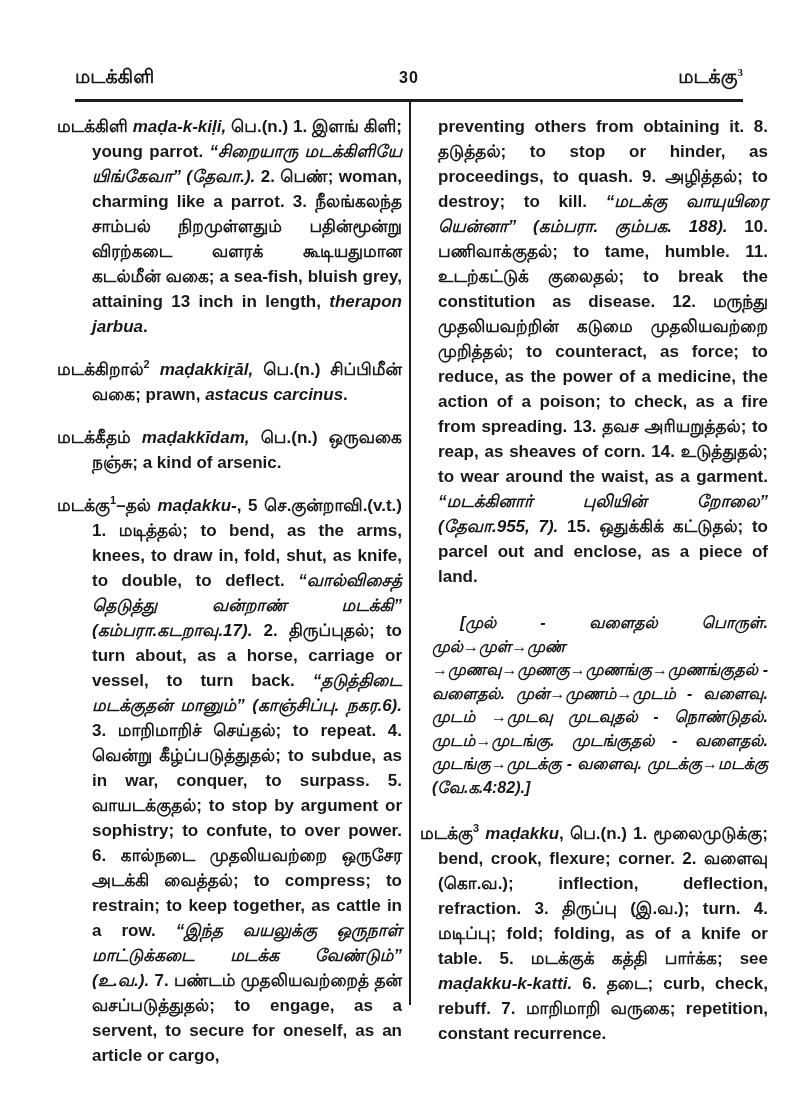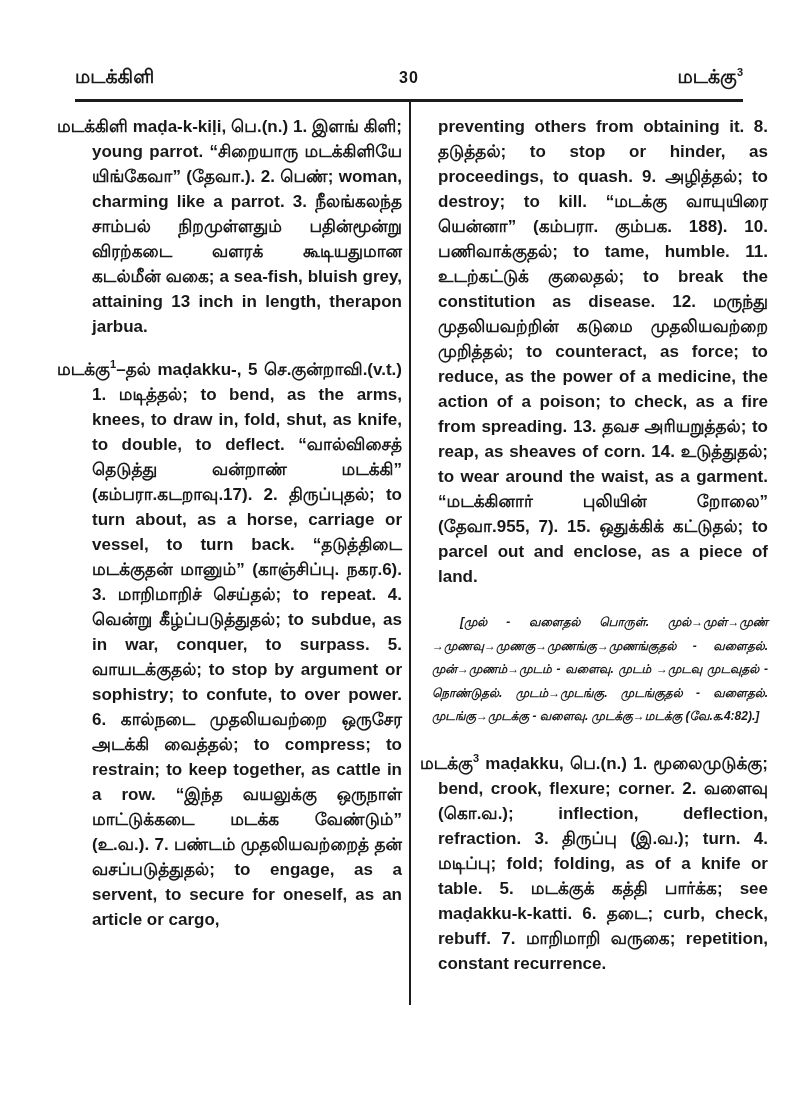--- a/index.html
+++ b/index.html
@@ -13,59 +13,61 @@
     position:relative; width:800px; height:1100px;
     background:#ffffff; overflow:hidden;
   }
   .header-row {
     position:absolute; top:66px; left:75px; width:668px;
     display:flex; align-items:baseline;
     font-weight:700; font-size:19px;
   }
   .header-left  { flex:1; text-align:left; }
   .header-center{ flex:1; text-align:center; font-size:16px; font-weight:600; letter-spacing:1px; }
-  .header-right { flex:1; text-align:right; }
+  .header-right { flex:1; text-align:right;font-family:Liberation Serif, serif; }
   .header-rule {
     position:absolute; top:99px; left:75px; width:668px; height:3px;
     background:#1c1c1c;
   }
   .column-divider {
     position:absolute; top:102px; left:409px; width:2px; height:903px;
     background:#1c1c1c;
   }
   .col {
     position:absolute; top:114px;
     font-size:17px; line-height:25px; font-weight:700;
     text-align:justify;
   }
   .col-left  { left:57px;  width:345px; }
   .col-right { left:420px; width:348px; }
   p.entry { margin:0 0 18px 0; padding-left:35px; text-indent:-35px; }
   .col-right p.entry { padding-left:18px; text-indent:-18px; margin-bottom:22px; }
   p.entry.cont { padding-left:18px; text-indent:0; }
   p.entry.etym {
-    font-style:italic; font-size:12px; line-height:23.5px;
+    font-style:italic; font-size:16px; line-height:23.5px;
     padding-left:8px; margin-left:4px; text-indent:28px;
   }
-  .seg-i { }
+  .seg-i { font-style:italic; }
   sup { font-size:11px; line-height:0; vertical-align:super; }
 </style>
 </head>
 <body>
 
 <div class="page">
   <div class="header-row">
     <span class="header-left">மடக்கிளி</span>
     <span class="header-center">30</span>
     <span class="header-right"><span>மடக்கு</span><sup>3</sup></span>
   </div>
   <div class="header-rule"></div>
   <div class="column-divider"></div>
   <div class="col col-left">
       <p class="entry"><span>மடக்கிளி </span><span class="seg-i">maḍa-k-kiḷi, </span><span>பெ.(n.) 1. இளங் கிளி; young parrot. </span><span class="seg-i">“சிறையாரு மடக்கிளியே யிங்கேவா” (தேவா.). </span><span>2. பெண்; woman, charming like a parrot. 3. நீலங்கலந்த சாம்பல் நிறமுள்ளதும் பதின்மூன்று விரற்கடை வளரக் கூடியதுமான கடல்மீன் வகை; a sea-fish, bluish grey, attaining 13 inch in length, </span><span class="seg-i">therapon jarbua</span><span>.</span></p>
+      <p class="entry"><span>மடக்கிறால்</span><sup>2</sup><span> </span><span class="seg-i">maḍakkiṟāl, </span><span>பெ.(n.) சிப்பிமீன் வகை; prawn, </span><span class="seg-i">astacus carcinus</span><span>.</span></p>
+      <p class="entry"><span>மடக்கீதம் </span><span class="seg-i">maḍakkīdam, </span><span>பெ.(n.) ஒருவகை நஞ்சு; a kind of arsenic.</span></p>
       <p class="entry"><span>மடக்கு</span><sup>1</sup><span>–தல் </span><span class="seg-i">maḍakku-</span><span>, 5 செ.குன்றாவி.(v.t.) 1. மடித்தல்; to bend, as the arms, knees, to draw in, fold, shut, as knife, to double, to deflect. </span><span class="seg-i">“வால்விசைத் தெடுத்து வன்றாண் மடக்கி” (கம்பரா.கடறாவு.17). </span><span>2. திருப்புதல்; to turn about, as a horse, carriage or vessel, to turn back. </span><span class="seg-i">“தடுத்திடை மடக்குதன் மானும்” (காஞ்சிப்பு. நகர.6). </span><span>3. மாறிமாறிச் செய்தல்; to repeat. 4. வென்று கீழ்ப்படுத்துதல்; to subdue, as in war, conquer, to surpass. 5. வாயடக்குதல்; to stop by argument or sophistry; to confute, to over power. 6. கால்நடை முதலியவற்றை ஒருசேர அடக்கி வைத்தல்; to compress; to restrain; to keep together, as cattle in a row. </span><span class="seg-i">“இந்த வயலுக்கு ஒருநாள் மாட்டுக்கடை மடக்க வேண்டும்” (உ.வ.). </span><span>7. பண்டம் முதலியவற்றைத் தன் வசப்படுத்துதல்; to engage, as a servent, to secure for oneself, as an article or cargo,</span></p>
     </div>
   <div class="col col-right">
       <p class="entry cont"><span>preventing others from obtaining it. 8. தடுத்தல்; to stop or hinder, as proceedings, to quash. 9. அழித்தல்; to destroy; to kill. </span><span class="seg-i">“மடக்கு வாயுயிரை யென்னா” (கம்பரா. கும்பக. 188). </span><span>10. பணிவாக்குதல்; to tame, humble. 11. உடற்கட்டுக் குலைதல்; to break the constitution as disease. 12. மருந்து முதலியவற்றின் கடுமை முதலியவற்றை முறித்தல்; to counteract, as force; to reduce, as the power of a medicine, the action of a poison; to check, as a fire from spreading. 13. தவச அரியறுத்தல்; to reap, as sheaves of corn. 14. உடுத்துதல்; to wear around the waist, as a garment. </span><span class="seg-i">“மடக்கினார் புலியின் றோலை” (தேவா.955, 7). </span><span>15. ஒதுக்கிக் கட்டுதல்; to parcel out and enclose, as a piece of land.</span></p>
       <p class="entry etym"><span>[முல் - வளைதல் பொருள். முல்→முள்→முண் →முணவு→முணகு→முணங்கு→முணங்குதல் - வளைதல். முன்→முணம்→முடம் - வளைவு. முடம் →முடவு முடவுதல் - நொண்டுதல். முடம்→முடங்கு. முடங்குதல் - வளைதல். முடங்கு→முடக்கு - வளைவு. முடக்கு→மடக்கு (வே.க.4:82).]</span></p>
       <p class="entry"><span>மடக்கு</span><sup>3</sup><span> </span><span class="seg-i">maḍakku</span><span>, பெ.(n.) 1. மூலைமுடுக்கு; bend, crook, flexure; corner. 2. வளைவு (கொ.வ.); inflection, deflection, refraction. 3. திருப்பு (இ.வ.); turn. 4. மடிப்பு; fold; folding, as of a knife or table. 5. மடக்குக் கத்தி பார்க்க; see </span><span class="seg-i">maḍakku-k-katti.</span><span> 6. தடை; curb, check, rebuff. 7. மாறிமாறி வருகை; repetition, constant recurrence.</span></p>
     </div>
 </div>
 
 </body></html>

